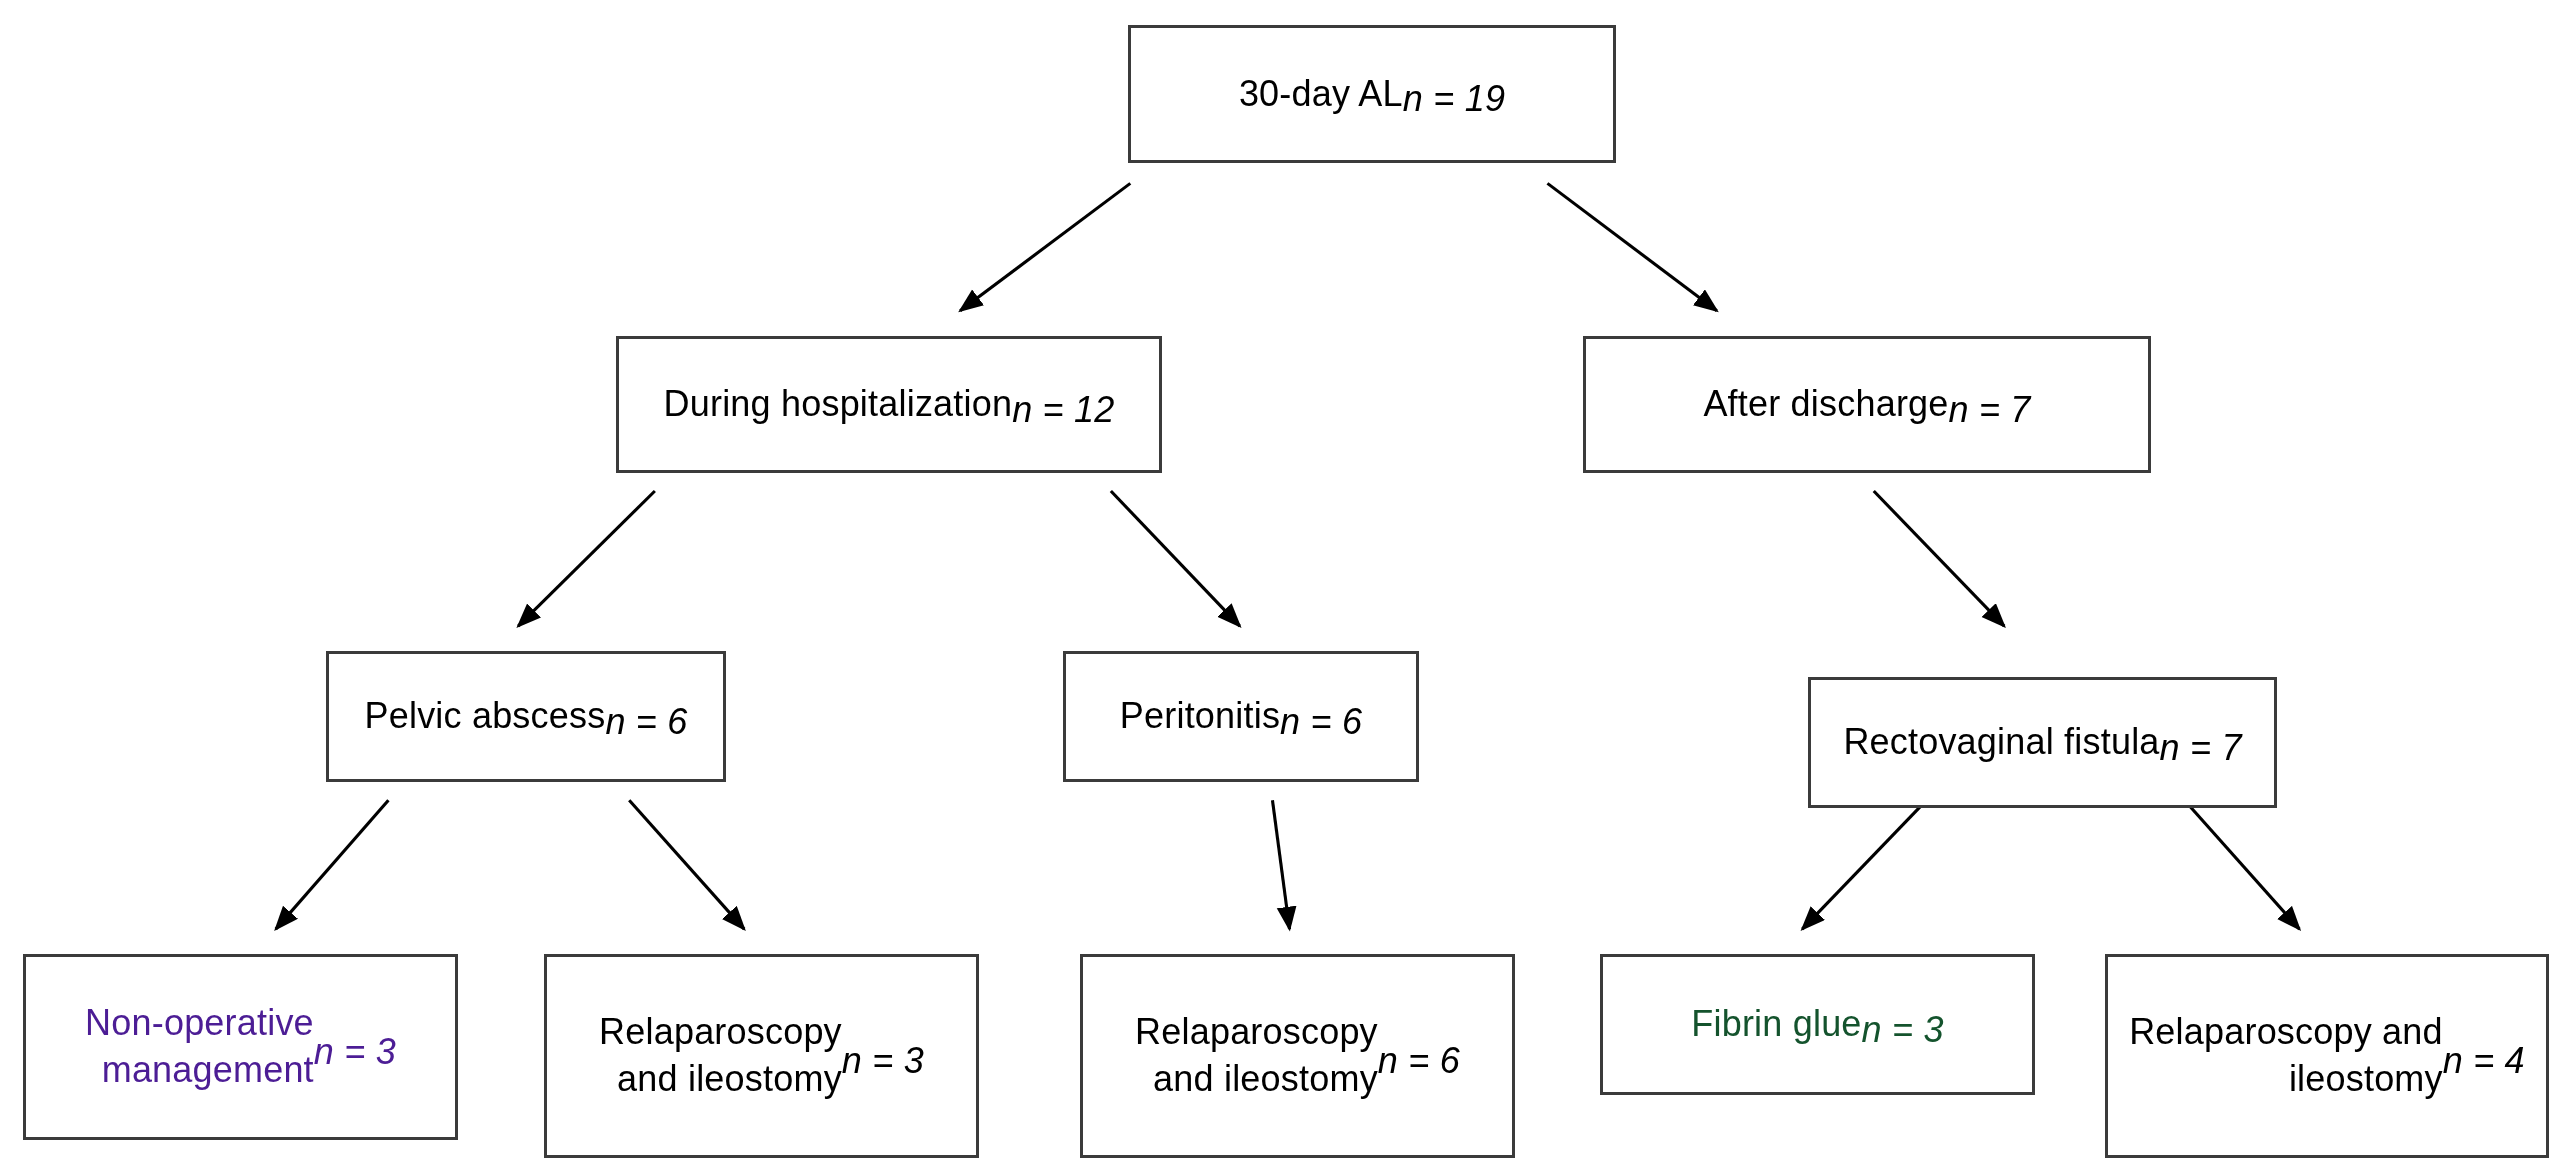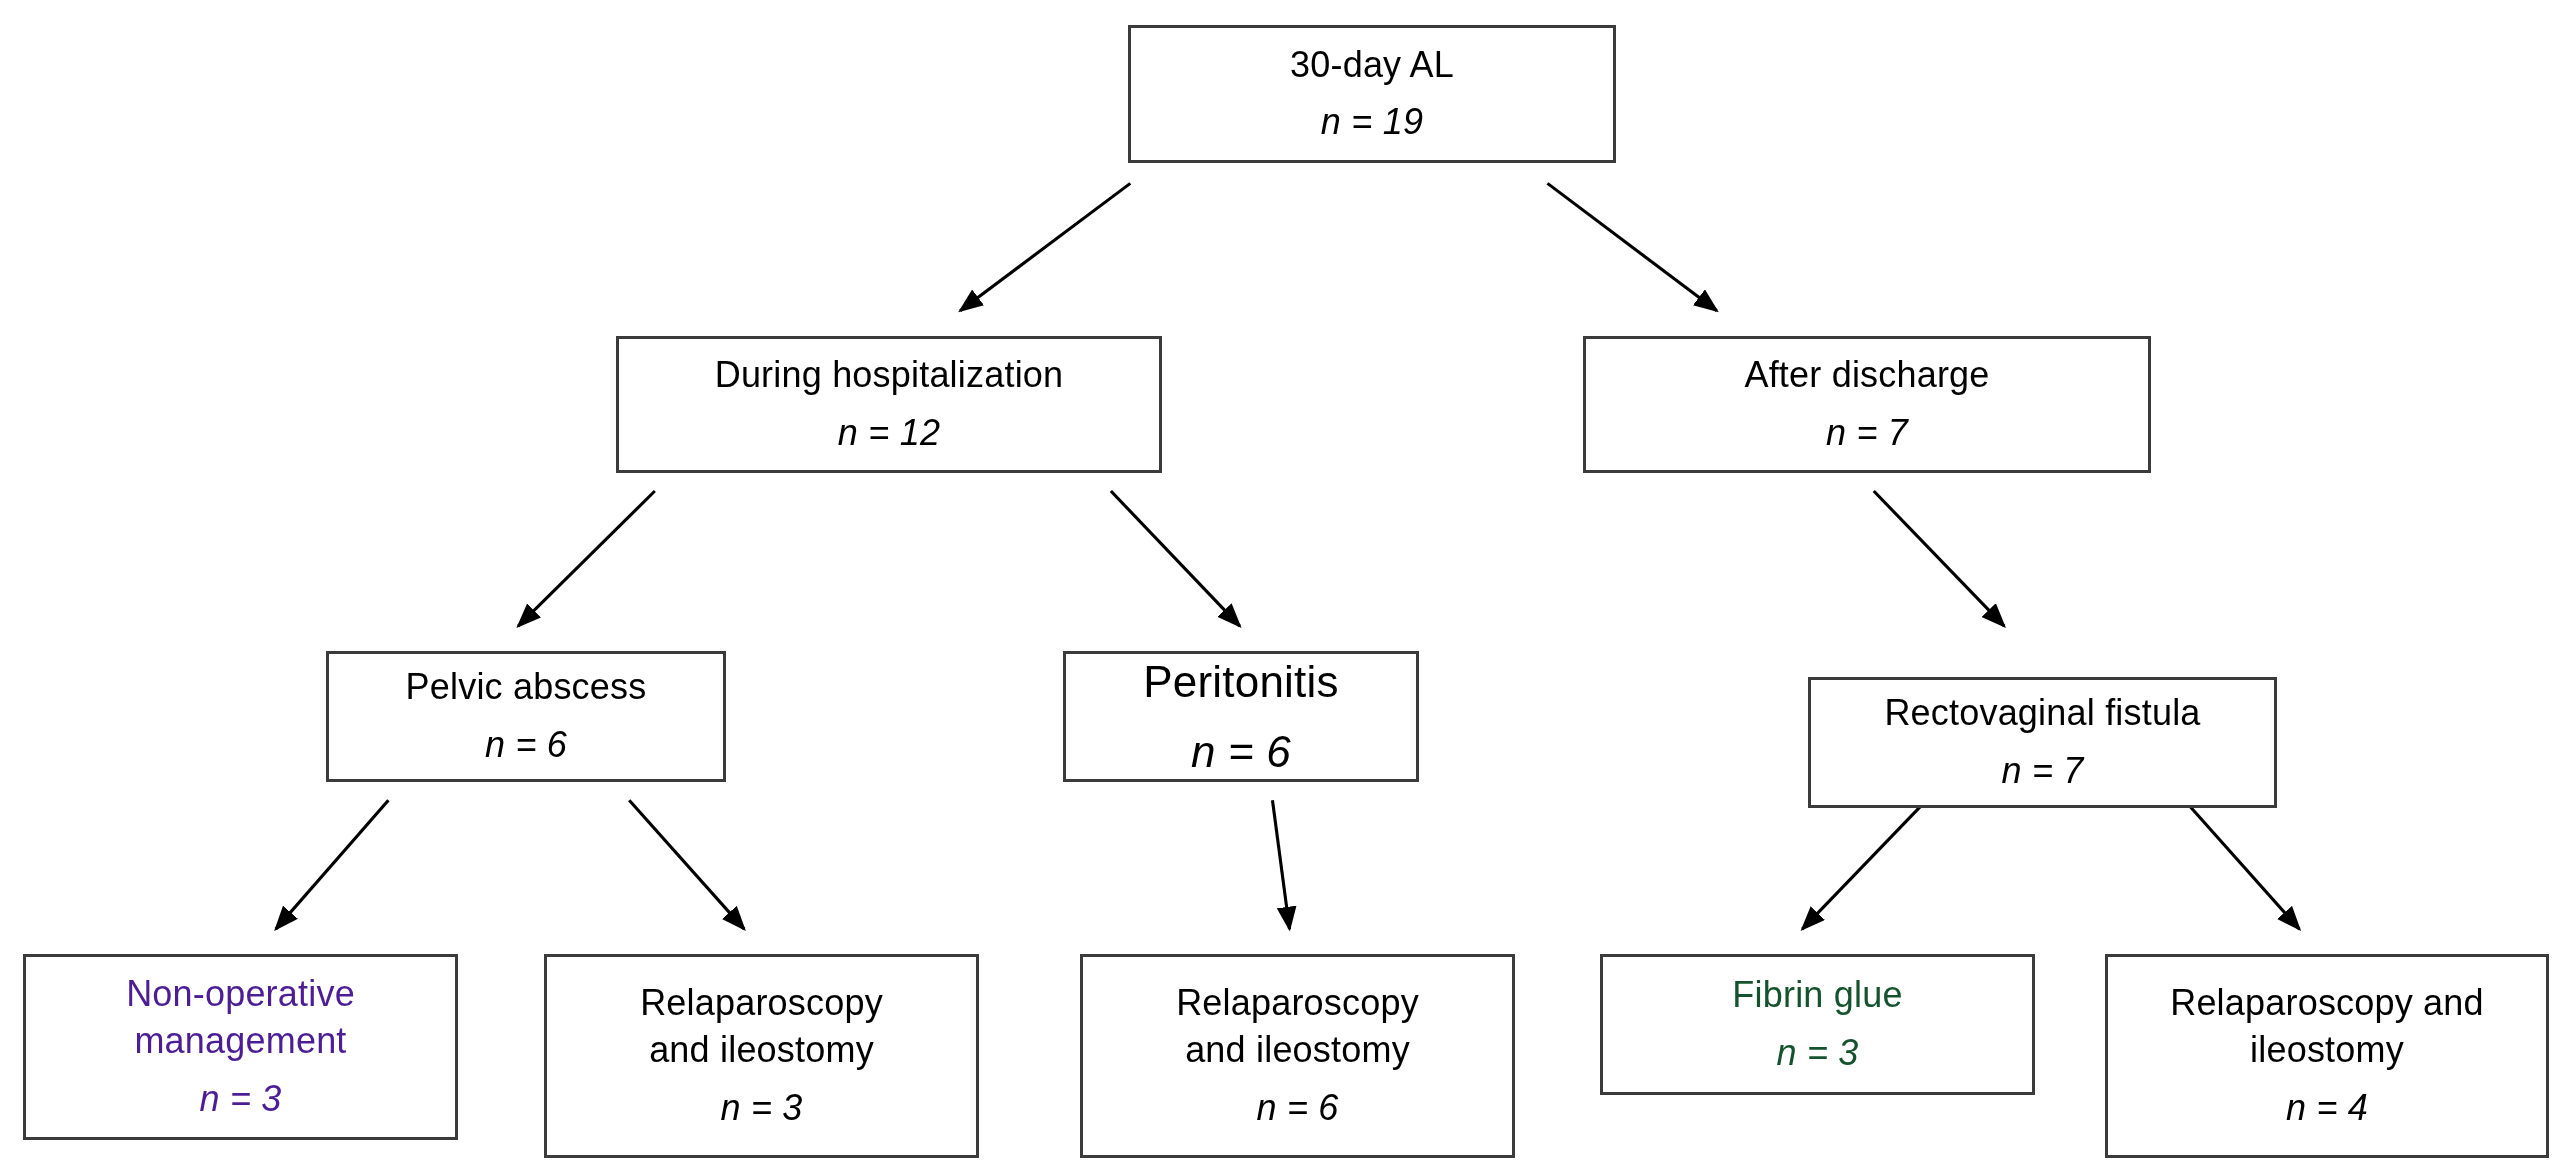--- a/index.html
+++ b/index.html
@@ -26,24 +26,24 @@
     width: 2576px;
     height: 1177px;
     pointer-events: none;
   }
   .node {
     position: absolute;
     box-sizing: border-box;
     border: 3.1px solid #3b3b3b;
     background: #ffffff;
     display: flex;
-    flex-direction: column;
+    flex-direction: row;
     align-items: center;
     justify-content: center;
-    text-align: center;
+    text-align: right;
     line-height: 1.30;
     font-size: 36px;
     letter-spacing: 0.2px;
     z-index: 2;
   }
   .node .label {
     display: block;
     white-space: pre-line;
     font-style: normal;
   }
@@ -89,21 +89,21 @@
         <span class="count">n = 12</span>
       </div>
       <div class="node" style="left: 1583px; top: 336px; width: 568px; height: 137px; font-size: 36px; border-color: rgb(59, 59, 59); background: rgb(255, 255, 255); color: rgb(0, 0, 0);">
         <span class="label">After discharge</span>
         <span class="count">n = 7</span>
       </div>
       <div class="node" style="left: 326px; top: 651px; width: 400px; height: 131px; font-size: 36px; border-color: rgb(59, 59, 59); background: rgb(255, 255, 255); color: rgb(0, 0, 0);">
         <span class="label">Pelvic abscess</span>
         <span class="count">n = 6</span>
       </div>
-      <div class="node" style="left: 1063px; top: 651px; width: 356px; height: 131px; font-size: 44px; border-color: rgb(59, 59, 59); background: rgb(255, 255, 255); color: rgb(0, 0, 0);">
+      <div class="node" style="left: 1063px; top: 651px; width: 356px; height: 131px; font-size: 36px; border-color: rgb(59, 59, 59); background: rgb(255, 255, 255); color: rgb(0, 0, 0);">
         <span class="label">Peritonitis</span>
         <span class="count">n = 6</span>
       </div>
       <div class="node" style="left: 1808px; top: 677px; width: 469px; height: 131px; font-size: 36px; border-color: rgb(59, 59, 59); background: rgb(255, 255, 255); color: rgb(0, 0, 0);">
         <span class="label">Rectovaginal fistula</span>
         <span class="count">n = 7</span>
       </div>
       <div class="node" style="left: 23px; top: 954px; width: 435px; height: 186px; font-size: 36px; border-color: rgb(59, 59, 59); background: rgb(255, 255, 255); color: #4c1d95;">
         <span class="label">Non-operative
 management</span>

